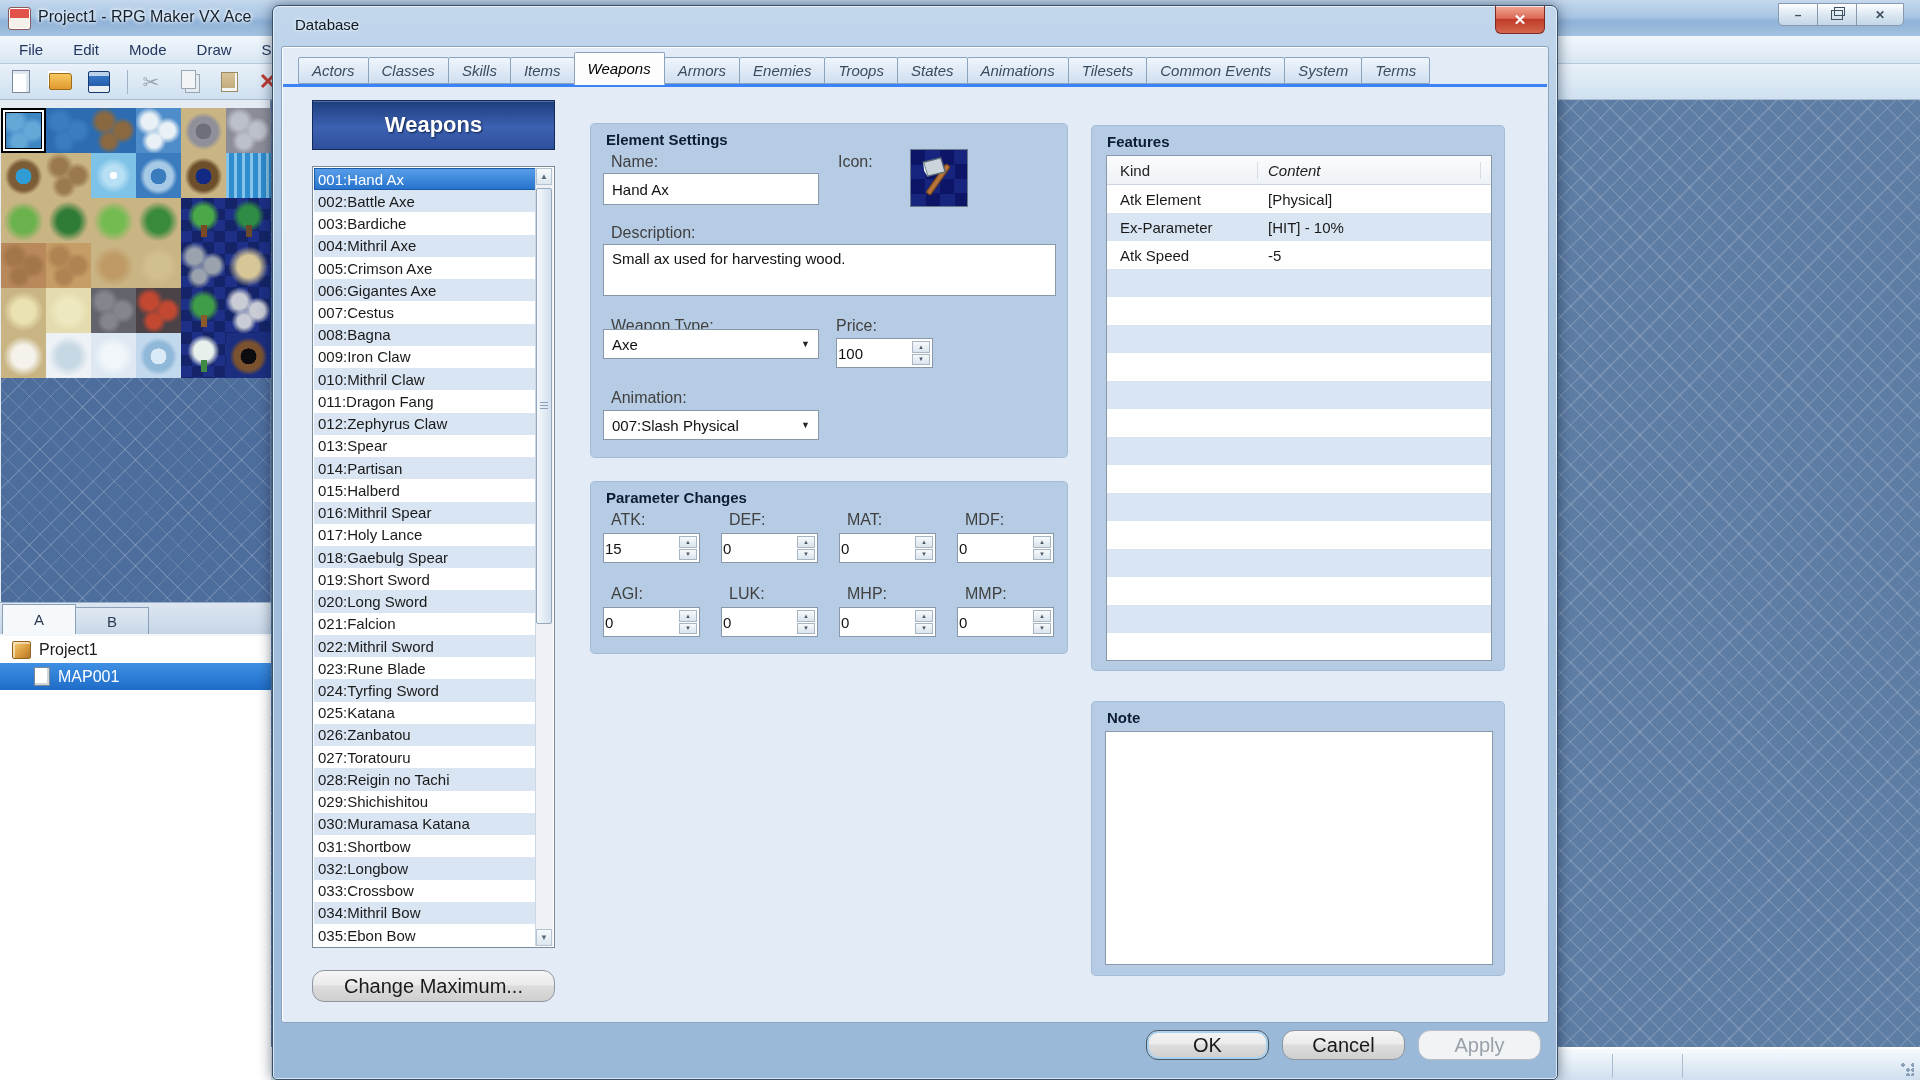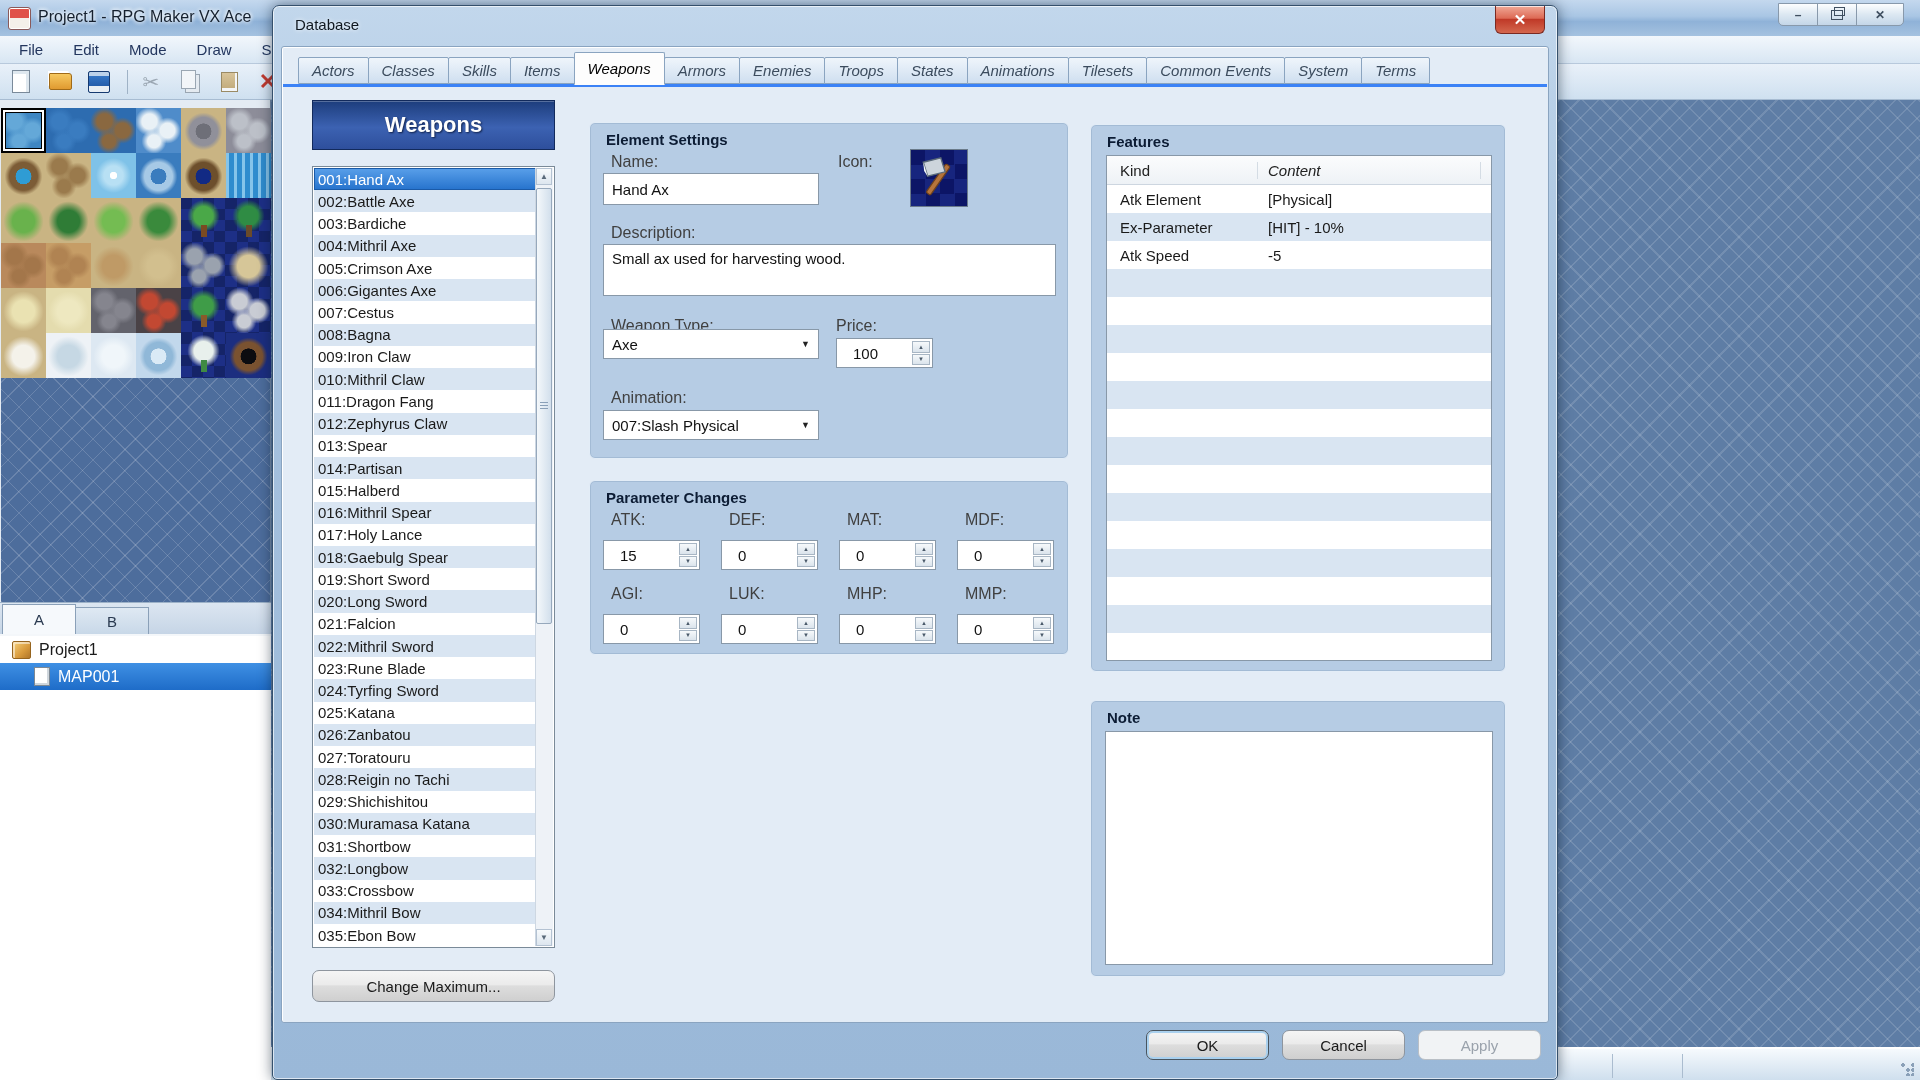--- a/index.html
+++ b/index.html
@@ -126,54 +126,54 @@
     box-shadow:inset 0 0 0 1px rgba(130,155,185,.35);box-sizing:border-box;}
   .group-title{position:absolute;left:16px;top:8px;font-size:15px;font-weight:bold;color:#0c1c34;}
   .fld-label{position:absolute;font-size:16px;color:#404040;}
   .textbox{position:absolute;background:#fff;border:1px solid #8898a8;box-sizing:border-box;
     font-size:15px;color:#111;font-family:"Liberation Sans",sans-serif;padding:0 8px;outline:none;}
   textarea.textbox{resize:none;padding:5px 8px;}
   .combo{position:absolute;background:#fff;border:1px solid #8898a8;box-sizing:border-box;
     display:flex;align-items:center;padding:0 8px;font-size:15px;color:#111;}
   .combo .arrow{position:absolute;right:8px;font-size:9px;color:#222;}
   .spinner{position:absolute;background:#fff;border:1px solid #8898a8;box-sizing:border-box;display:flex;}
-  .spin-val{flex:1;display:flex;align-items:center;padding-left:16px;font-size:15px;color:#111;}
+  .spin-val{flex:1;display:flex;align-items:center;padding-left:1px;font-size:15px;color:#111;}
   .spin-btns{width:18px;display:flex;flex-direction:column;margin:2px 2px 2px 0;}
   .spin-up,.spin-dn{flex:1;display:flex;align-items:center;justify-content:center;font-size:6px;color:#4a5a6a;
     background:linear-gradient(#f6f9fb,#dbe4ec);border:1px solid #a8b6c4;box-sizing:border-box;}
   .spin-dn{margin-top:1px;}
 
   #gs-group{left:307px;top:75px;width:480px;height:337px;}
   #icon-box{position:absolute;left:320px;top:26px;width:58px;height:58px;border:1px solid #6a7a8a;
     background:repeating-conic-gradient(#17257e 0 25%,#0c1566 0 50%) 0 0/29px 29px;box-sizing:border-box;}
   #pc-group{left:307px;top:433px;width:480px;height:175px;}
   #pc-grid{position:absolute;left:13px;top:30px;display:grid;grid-template-columns:repeat(4,97px);
     column-gap:21px;row-gap:22px;}
   .pc-cell{position:relative;height:52px;}
   .pc-cell .fld-label{left:8px;top:0;}
-  .pc-cell .spinner{left:0;top:22px;width:97px;height:30px;margin-top:7px;}
+  .pc-cell .spinner{left:0;top:22px;width:97px;height:30px;}
 
   #features-group{left:808px;top:77px;width:416px;height:548px;}
   #features-table{position:absolute;left:15px;top:30px;width:386px;height:506px;background:#fff;
     border:1px solid #8898a8;box-sizing:border-box;overflow:hidden;}
   #features-header{height:28px;display:flex;align-items:center;background:linear-gradient(#fbfcfd,#eef2f6);
     border-bottom:1px solid #cdd6e0;font-size:15px;color:#222;}
   #features-header .col-kind{width:151px;padding-left:13px;box-sizing:border-box;border-right:1px solid #d4dce4;}
   #features-header .col-content{flex:1;padding-left:10px;border-right:1px solid #d4dce4;margin-right:10px;font-style:italic;}
   .frow{height:28px;display:flex;align-items:center;font-size:15px;color:#1a1a1a;}
   .frow.alt{background:#d9e5f2;}
   .frow .fk{width:151px;padding-left:13px;box-sizing:border-box;}
   .frow .fc{flex:1;padding-left:10px;}
 
   #note-group{left:808px;top:653px;width:416px;height:277px;}
   #note-text{left:14px;top:30px;width:388px;height:234px;}
 
-  .btn{display:flex;align-items:center;justify-content:center;font-size:15px;color:#1a1a1a;
+  .btn{display:flex;align-items:center;justify-content:center;font-size:20px;color:#1a1a1a;
     background:linear-gradient(#f5f5f5,#ebebeb 45%,#dddddd 50%,#cfcfcf);border:1px solid #8e959e;
-    border-radius:7px;box-sizing:border-box;}
+    border-radius:12px;box-sizing:border-box;}
   #dlg-buttons{position:absolute;left:873px;top:1024px;display:flex;gap:13px;}
   #dlg-buttons .btn{width:123px;height:30px;}
   .btn.focused{border-color:#49555f;box-shadow:inset 0 0 0 2px #a9d0ee;}
   .btn.disabled{background:#f1f3f5;border-color:#b9bfc6;color:#9aa2ac;}
   .btn.disabled::first-letter{text-decoration:underline;}
 </style>
 </head>
 <body>
 
 <div id="screen">

